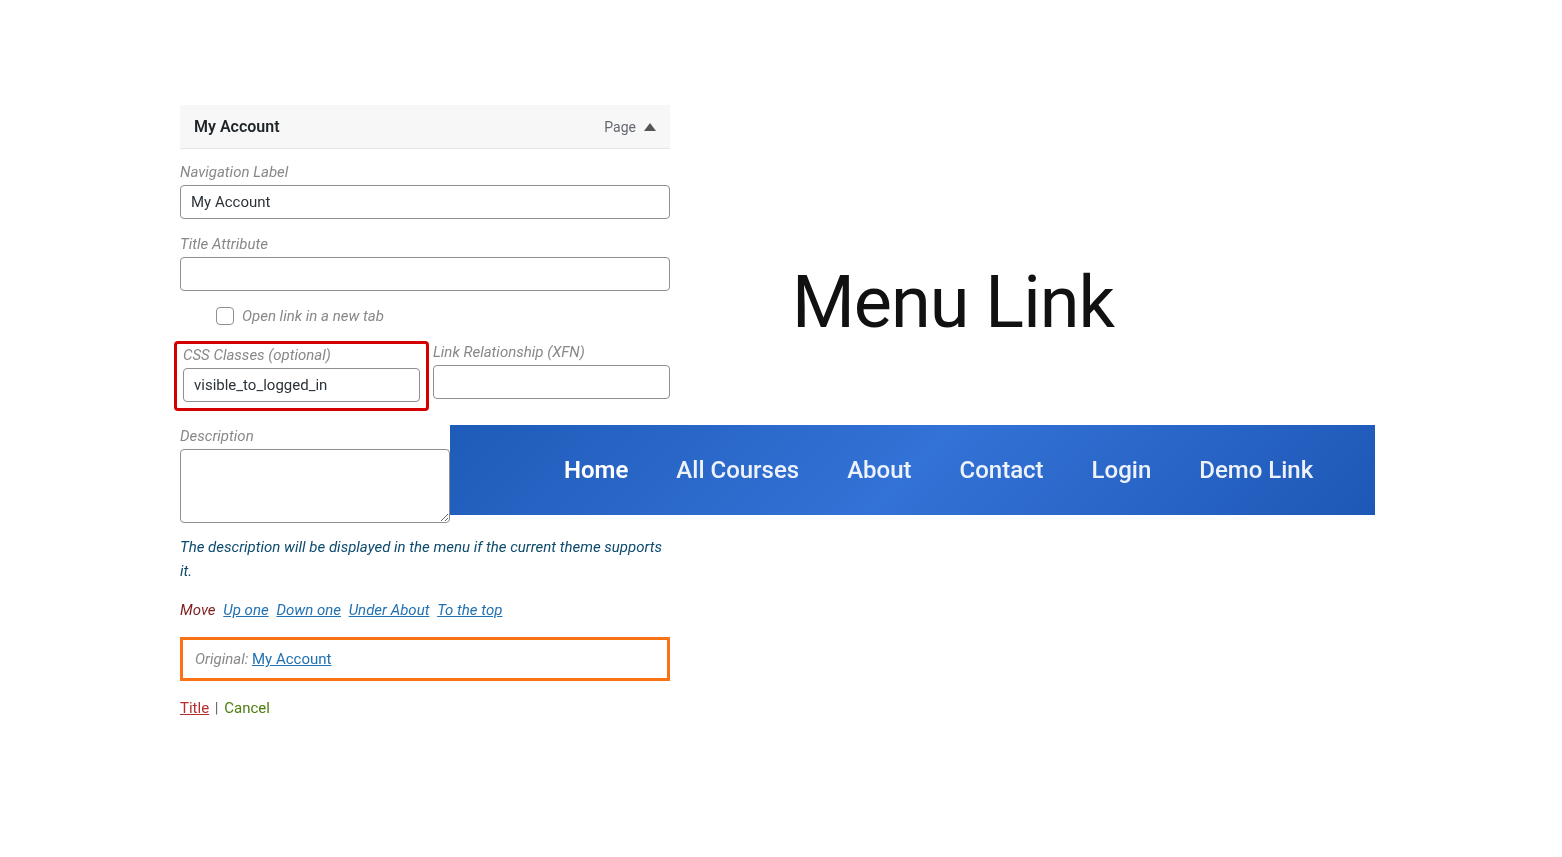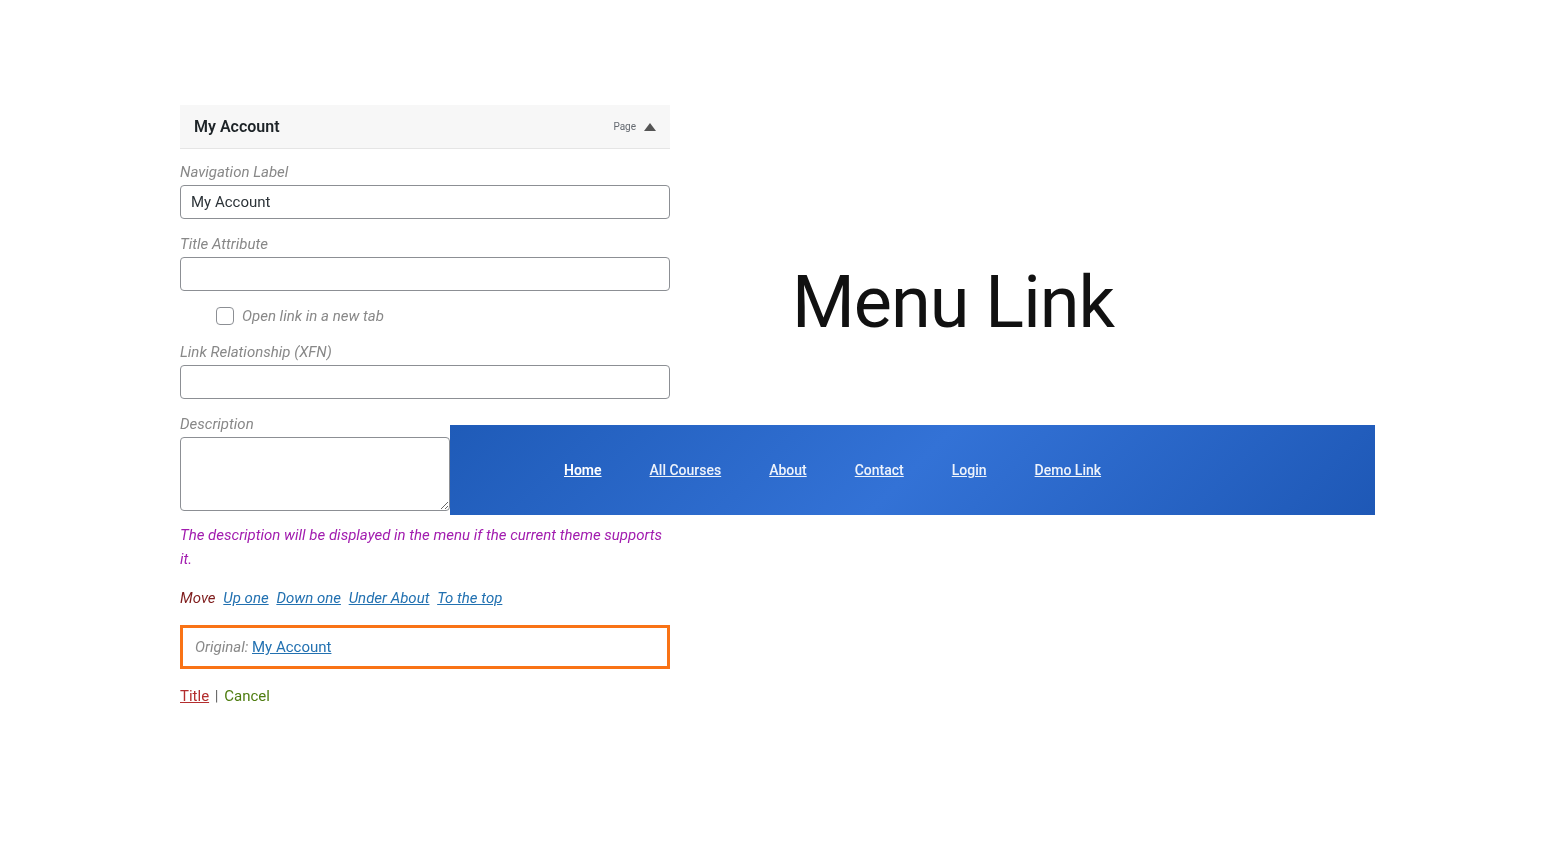--- a/index.html
+++ b/index.html
@@ -28,21 +28,21 @@
       background: #f7f7f7;
       border-bottom: 1px solid #e5e5e5;
     }
     .menu-item-title {
       font-weight: 600;
       font-size: 16px;
       color: #1d2327;
     }
     .menu-item-type {
       color: #646970;
-      font-size: 10px;
+      font-size: 14px;
       display: flex;
       align-items: center;
       gap: 8px;
     }
     .triangle-up {
       width: 0;
       height: 0;
       border-left: 6px solid transparent;
       border-right: 6px solid transparent;
       border-bottom: 8px solid #555;
@@ -121,21 +121,21 @@
     .highlight-box .field-label {
       margin-top: -2px;
     }
     .highlight-box input {
       width: 100%;
     }
     .col-right {
       padding-top: 2px;
     }
     .desc-text {
-      color: #a21caf;
+      color: #0c4a6e;
       font-style: italic;
       font-size: 15px;
       margin-bottom: 18px;
       line-height: 1.6;
     }
     .move-row {
       font-size: 15px;
       margin-bottom: 18px;
     }
     .move-label {
@@ -195,26 +195,25 @@
       top: 425px;
       right: 187px;
       height: 90px;
       background: linear-gradient(135deg, #1f5bb8 0%, #3372d6 50%, #1e58b6 100%);
       display: flex;
       align-items: center;
       padding-left: 90px;
     }
     .nav-item {
       color: #fff;
-      font-size: 14px;
+      font-size: 24px;
       font-weight: 500;
       padding: 0 24px;
       cursor: pointer;
       opacity: 0.92;
-      text-decoration: underline;
     }
     .nav-item.active {
       opacity: 1;
       font-weight: 600;
     }
     .desc-field-wrap {
       width: 270px;
       margin-bottom: 8px;
     }
   </style>
@@ -242,20 +241,24 @@
       <div class="field-label">Title Attribute</div>
       <input type="text" value="" style="">
     </div>
 
     <div class="checkbox-row">
       <input type="checkbox" style="">
       <span class="checkbox-label">Open link in a new tab</span>
     </div>
 
     <div class="two-col field-group">
+      <div class="col highlight-box">
+        <div class="field-label">CSS Classes (optional)</div>
+        <input type="text" class="css-input" value="visible_to_logged_in" style="">
+      </div>
       <div class="col col-right">
         <div class="field-label">Link Relationship (XFN)</div>
         <input type="text" value="" style="">
       </div>
     </div>
 
     <div class="field-group">
       <div class="field-label">Description</div>
       <div class="desc-field-wrap">
         <textarea style=""></textarea>

